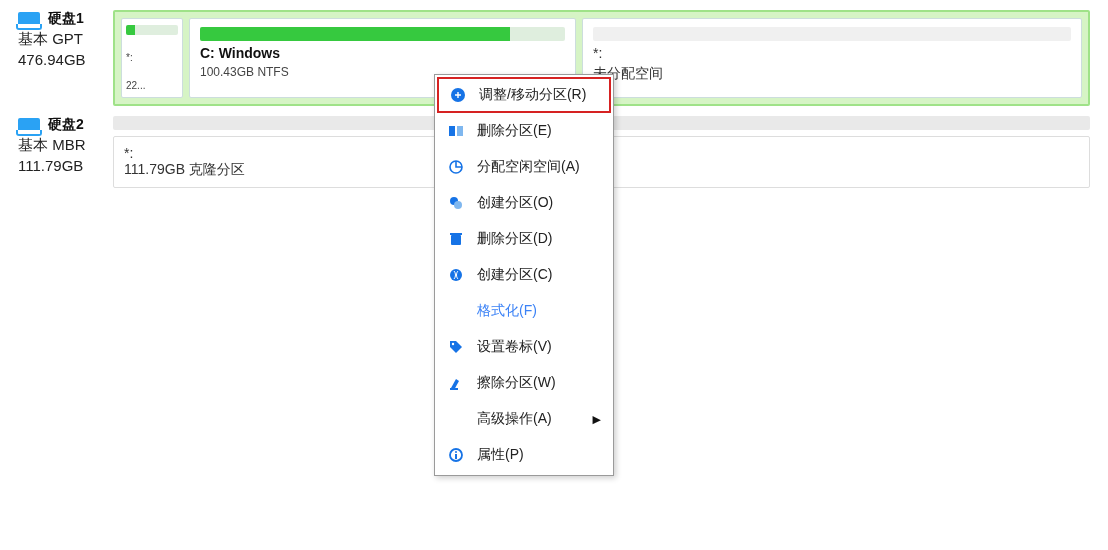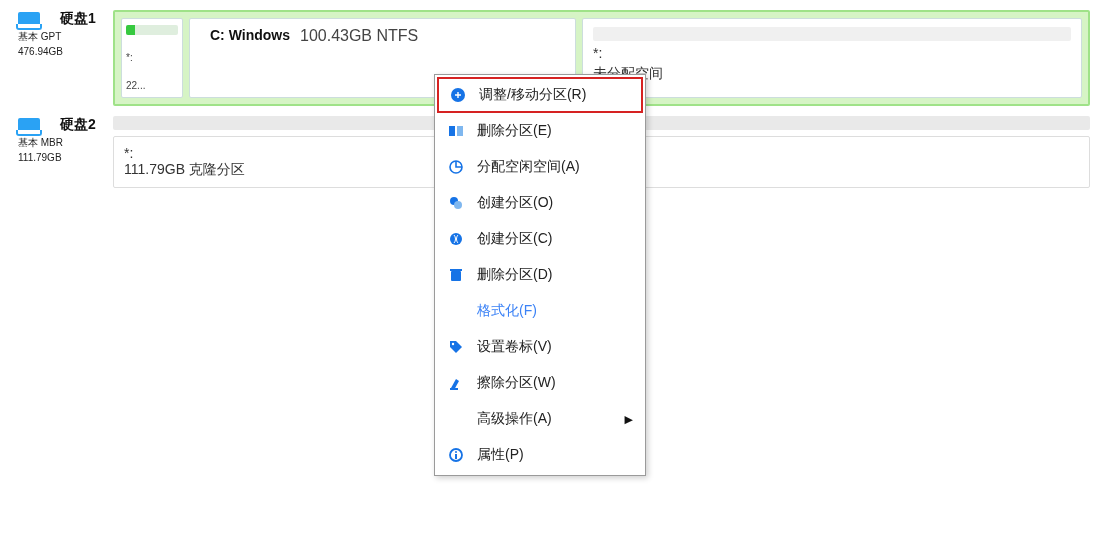--- a/index.html
+++ b/index.html
@@ -1,44 +1,44 @@
 <!DOCTYPE html>
 <html><head>
   <meta charset="utf-8">
   <style>
     * { margin: 0; padding: 0; box-sizing: border-box; font-family: "Microsoft YaHei", "SimSun", Arial, sans-serif; }
     body { background: #ffffff; width: 1108px; height: 550px; overflow: hidden; font-size: 14px; color: #333; position: relative; }
 
     
     .disk-row { display: flex; align-items: flex-start; margin: 10px 18px 0 18px; }
     .disk-label { width: 95px; display: flex; flex-direction: column; }
-    .disk-icon-line { display: flex; align-items: center; gap: 20px; font-weight: 700; color: #111; }
+    .disk-icon-line { display: flex; align-items: center; gap: 8px; font-weight: 700; color: #111; }
     .disk-icon { width: 22px; height: 14px; background: #2aa2f4; border-radius: 2px 2px 0 0; position: relative; }
     .disk-icon::after { content:""; position:absolute; left:-2px; right:-2px; bottom:-4px; height:4px; background:#fff; border: 2px solid #2aa2f4; border-top:none; border-radius: 0 0 3px 3px; }
-    .disk-sub { font-size: 10px; color: #222; margin-top: 2px; }
+    .disk-sub { font-size: 15px; color: #222; margin-top: 2px; }
 
     
     .disk1-wrap { background: #d6f4c5; border: 2px solid #9fe288; border-radius: 2px; padding: 6px; display: flex; gap: 6px; flex: 1; min-height: 96px; }
     .p-small { width: 62px; background: #fff; border: 1px solid #cdd; border-radius: 2px; padding: 6px 4px; font-size: 10px; color:#444; display:flex; flex-direction:column; justify-content: space-between; }
     .p-small .sbar { height: 10px; background: #dfeede; border-radius:2px; overflow:hidden; }
     .p-small .sbar i { display:block; height:100%; width:18%; background:#36c93f; }
-    .p-main { flex: 1; background:#fff; border:1px solid #cdd; border-radius:2px; padding:8px 10px; display:flex; gap:10px; }
+    .p-main { flex: 1; background:#fff; border:1px solid #cdd; border-radius:2px; padding:8px 10px; display:flex; flex-direction:column; gap:4px; }
     .p-main .mbar { height: 14px; background:#dfeede; border-radius:2px; overflow:hidden; }
     .p-main .mbar i { display:block; height:100%; width:85%; background:#36c93f; }
     .p-main .t1 { font-weight:700; color:#111; }
-    .p-main .t2 { font-size:16px; color:#444; }
+    .p-main .t2 { font-size:12px; color:#444; }
     .p-side { width: 500px; background:#fff; border:1px solid #cdd; border-radius:2px; padding:8px 10px; display:flex; flex-direction:column; gap:4px; }
     .p-side .sbar2 { height: 14px; background:#f0f0f0; border-radius:2px; }
 
     .disk2-wrap { flex:1; display:flex; flex-direction:column; gap:6px; min-height:70px; }
     .disk2-bar { height:14px; background:#e9e9e9; border-radius:2px; }
     .un-box { border:1px solid #ddd; border-radius:2px; padding:8px 10px; }
 
     
-    .ctx { position: absolute; left: 434px; top: 74px; width: 212px; background:#fff; border:1px solid #9a9a9a; box-shadow: 2px 2px 6px rgba(0,0,0,0.2); padding: 2px; z-index: 50; }
+    .ctx { position: absolute; left: 434px; top: 74px; width: 180px; background:#fff; border:1px solid #9a9a9a; box-shadow: 2px 2px 6px rgba(0,0,0,0.2); padding: 2px; z-index: 50; }
     .ctx-item { display:flex; align-items:center; gap:12px; height:36px; padding: 0 10px; cursor: default; color:#222; font-size:14px; position:relative; }
     .ctx-item.highlight { border: 2px solid #d62222; }
     .ctx-item.disabled { color:#3b82f6; }
     .ctx-item .ico { width:18px; height:18px; display:flex; align-items:center; justify-content:center; color:#1673e6; }
     .ctx-item .arrow { position:absolute; right:10px; color:#111; font-size:11px; }
 
     svg { display:block; }
   </style>
 </head>
 <body>
@@ -128,34 +128,34 @@
       <svg width="16" height="16" viewBox="0 0 16 16">
           <circle cx="6" cy="6" r="4" fill="#1673e6"></circle>
           <circle cx="10" cy="10" r="4" fill="#7fb7ef"></circle>
         </svg>
     </span>
     <span>创建分区(O)</span>
   </div>
   <div class="ctx-item">
     <span class="ico">
       <svg width="16" height="16" viewBox="0 0 16 16">
+          <rect x="3" y="4" width="10" height="10" rx="1" fill="#1673e6"></rect>
+          <rect x="2" y="2" width="12" height="2" fill="#1673e6"></rect>
+        </svg>
+    </span>
+    <span>删除分区(D)</span>
+  </div>
+  <div class="ctx-item">
+    <span class="ico">
+      <svg width="16" height="16" viewBox="0 0 16 16">
           <circle cx="8" cy="8" r="6" fill="#1673e6"></circle>
           <path d="M6 4c2 2 2 6 0 8M10 4c-2 2-2 6 0 8" stroke="#fff" stroke-width="1" fill="none"></path>
         </svg>
     </span>
     <span>创建分区(C)</span>
-  </div>
-  <div class="ctx-item">
-    <span class="ico">
-      <svg width="16" height="16" viewBox="0 0 16 16">
-          <rect x="3" y="4" width="10" height="10" rx="1" fill="#1673e6"></rect>
-          <rect x="2" y="2" width="12" height="2" fill="#1673e6"></rect>
-        </svg>
-    </span>
-    <span>删除分区(D)</span>
   </div>
   <div class="ctx-item disabled">
     <span class="ico"></span>
     <span>格式化(F)</span>
   </div>
   <div class="ctx-item">
     <span class="ico">
       <svg width="16" height="16" viewBox="0 0 16 16">
           <path d="M2 2h6l6 6-6 6-6-6z" fill="#1673e6"></path>
           <circle cx="5" cy="5" r="1.2" fill="#fff"></circle>

